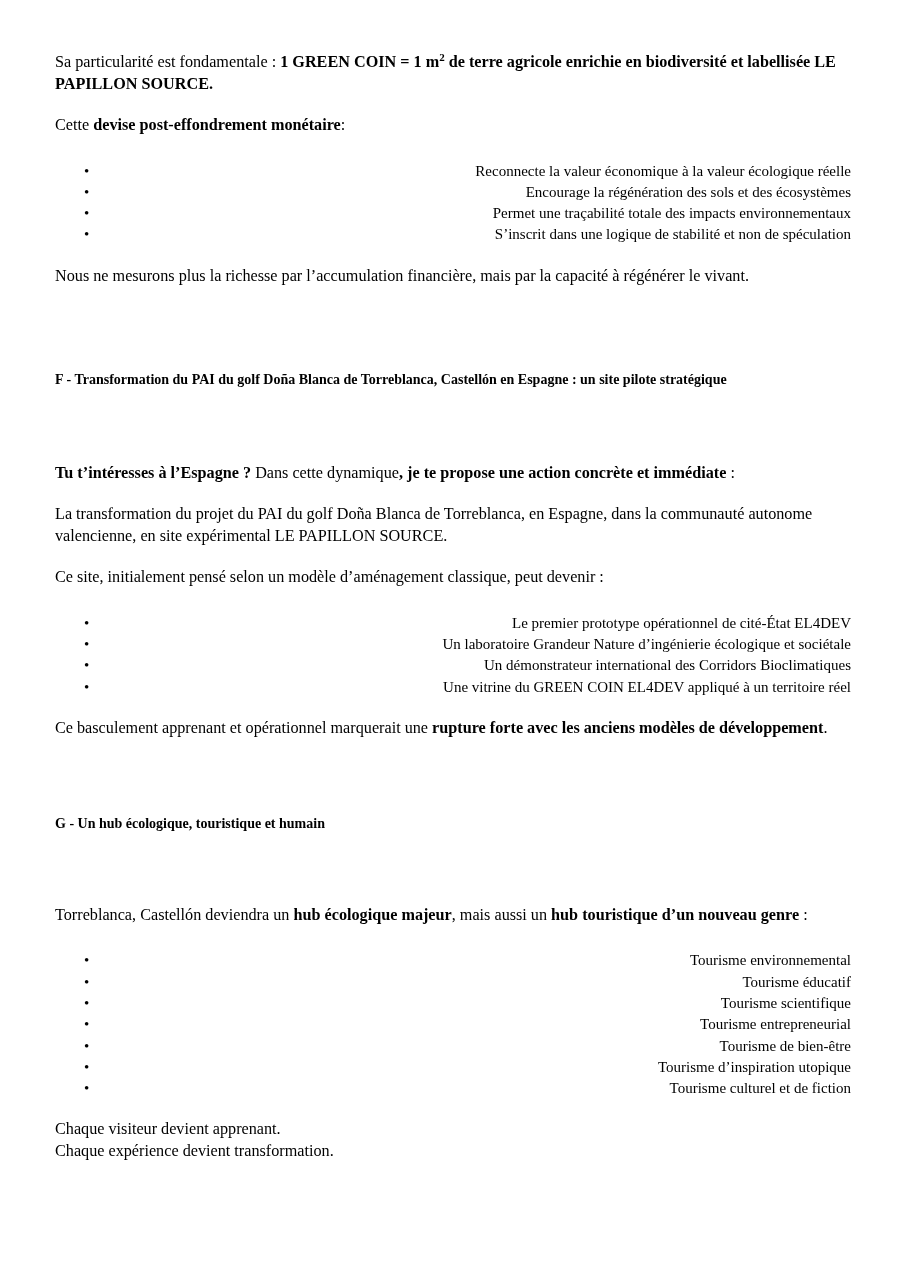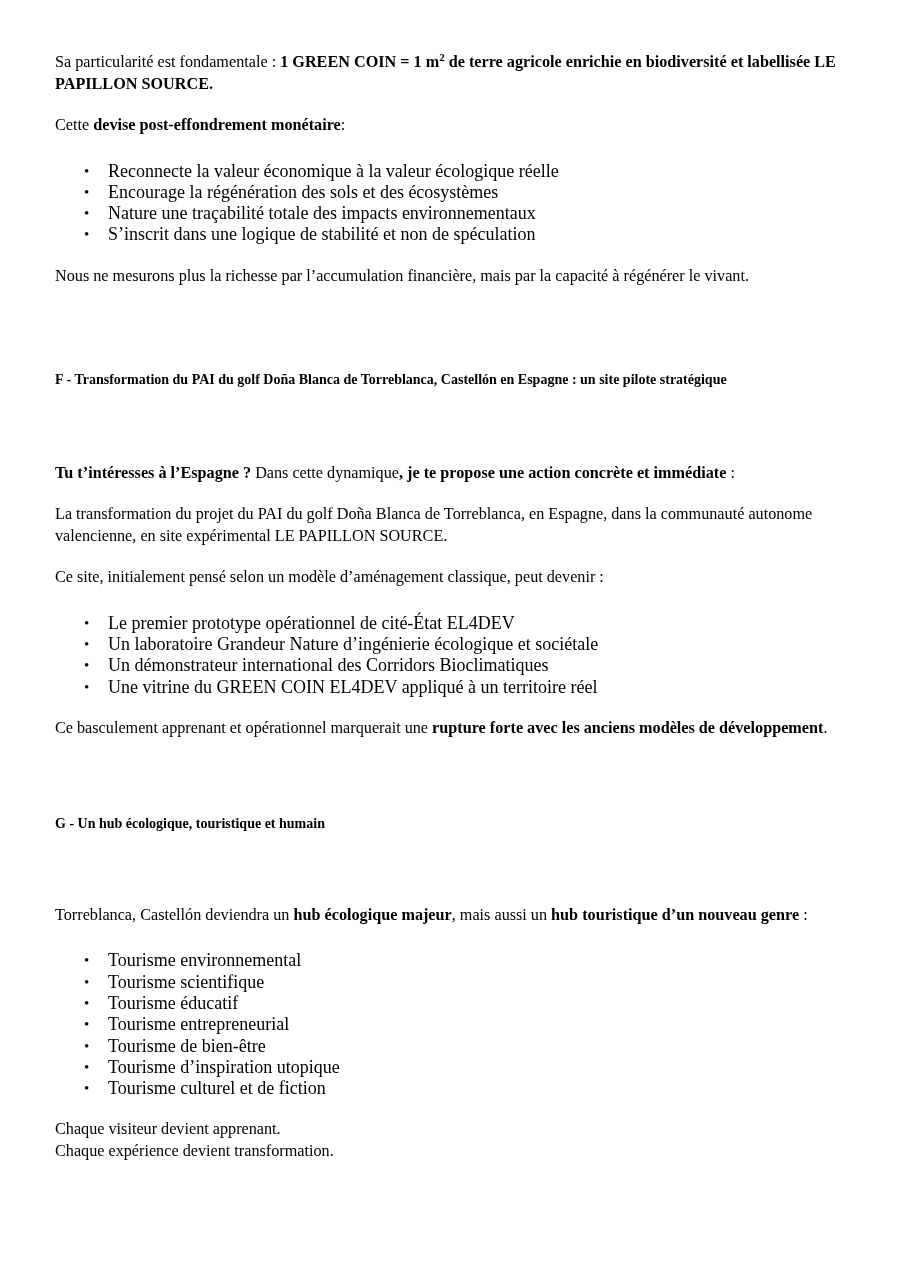--- a/index.html
+++ b/index.html
@@ -52,23 +52,24 @@
   }
   ul.bullets {
     margin: 0;
     padding: 0;
     list-style: none;
   }
   ul.bullets li {
     position: relative;
     margin: 0;
     padding-left: 53px;
-    font-size: 18px;
+    font-size: 15px;
     line-height: 21.3px;
     color: #000;
+    text-align: right;
   }
   ul.bullets li::before {
     content: "\2022";
     position: absolute;
     left: 29px;
     top: 0;
     font-size: 15px;
     line-height: 21.3px;
   }
   .sp-12 { height: 12px; }
@@ -88,21 +89,21 @@
 
     <div class="sp-20"></div>
 
     <p class="para"><span>Cette </span><span class="b">devise post-effondrement monétaire</span><span>:</span></p>
 
     <div class="sp-24"></div>
 
     <ul class="bullets">
       <li>Reconnecte la valeur économique à la valeur écologique réelle</li>
       <li>Encourage la régénération des sols et des écosystèmes</li>
-      <li>Nature une traçabilité totale des impacts environnementaux</li>
+      <li>Permet une traçabilité totale des impacts environnementaux</li>
       <li>S’inscrit dans une logique de stabilité et non de spéculation</li>
     </ul>
 
     <div class="sp-20"></div>
 
     <p class="para">Nous ne mesurons plus la richesse par l’accumulation financière, mais par la capacité à régénérer le vivant.</p>
 
     <div class="sp-58"></div>
     <div class="sp-24"></div>
 
@@ -141,22 +142,22 @@
 
     <div class="sp-58"></div>
     <div class="sp-12"></div>
 
     <p class="para"><span>Torreblanca, Castellón deviendra un </span><span class="b">hub écologique majeur</span><span>, mais aussi un </span><span class="b">hub touristique d’un nouveau genre</span><span> :</span></p>
 
     <div class="sp-24"></div>
 
     <ul class="bullets">
       <li>Tourisme environnemental</li>
+      <li>Tourisme éducatif</li>
       <li>Tourisme scientifique</li>
-      <li>Tourisme éducatif</li>
       <li>Tourisme entrepreneurial</li>
       <li>Tourisme de bien-être</li>
       <li>Tourisme d’inspiration utopique</li>
       <li>Tourisme culturel et de fiction</li>
     </ul>
 
     <div class="sp-20"></div>
 
     <p class="para">Chaque visiteur devient apprenant.</p>
     <p class="para">Chaque expérience devient transformation.</p>

